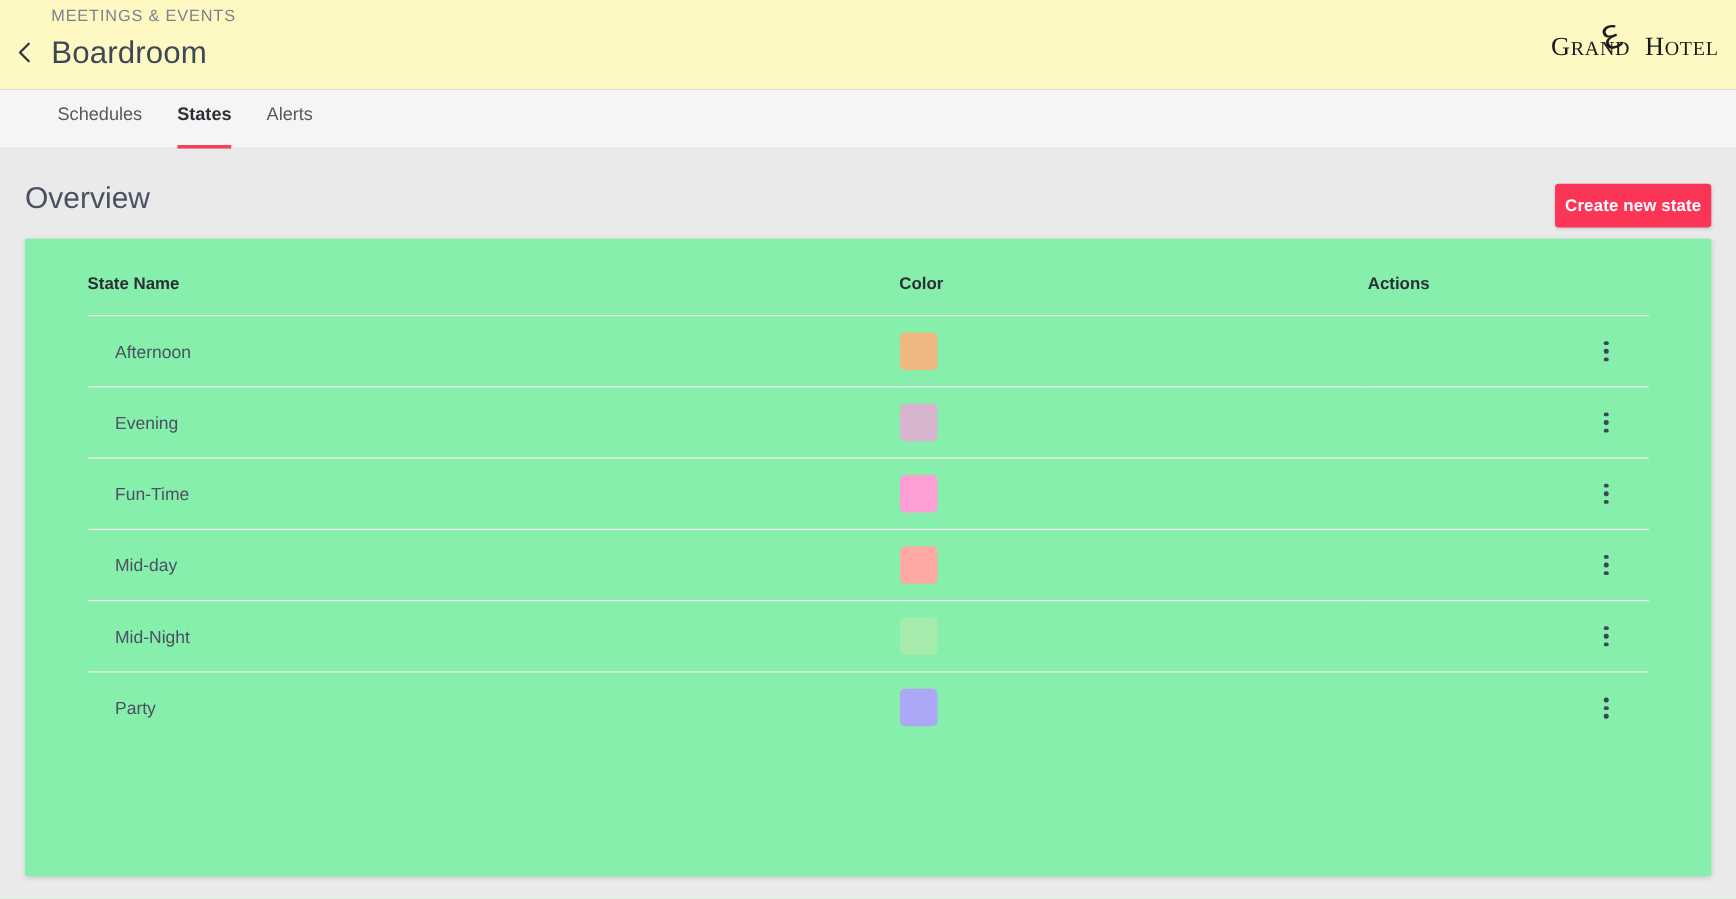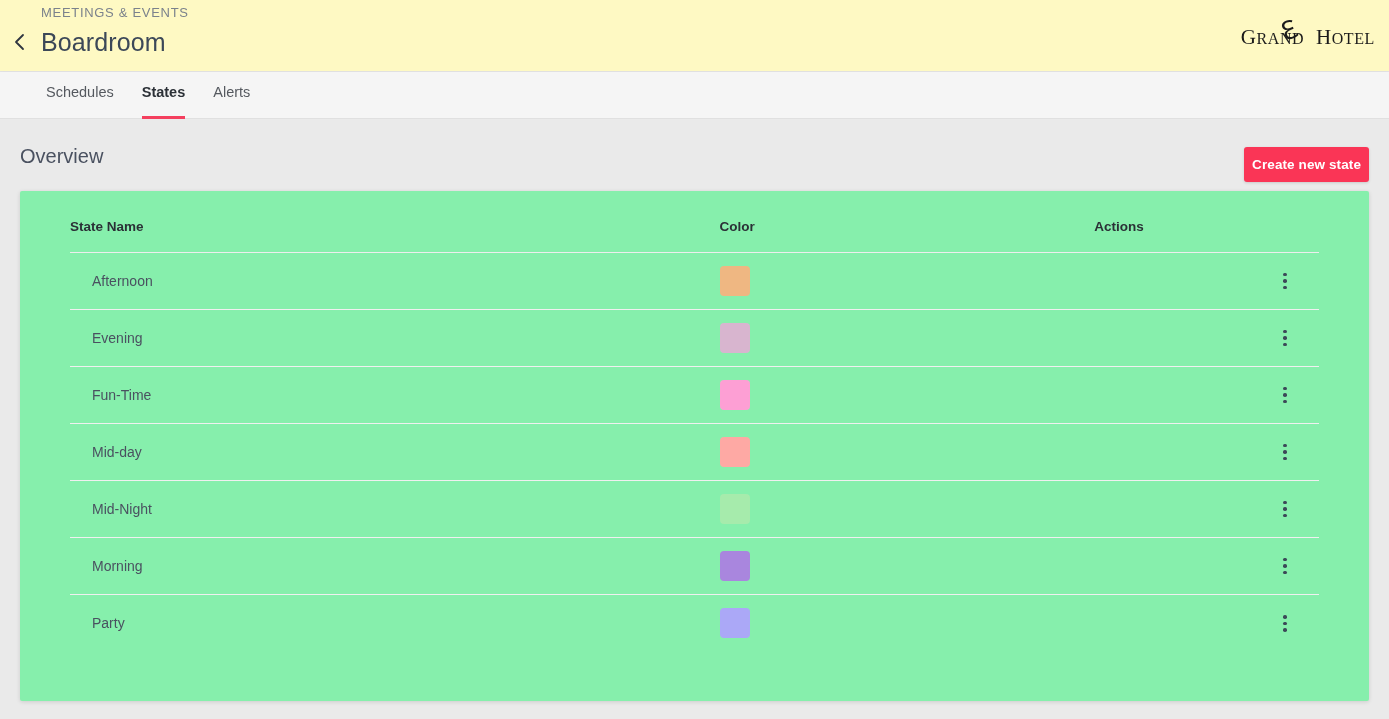--- a/index.html
+++ b/index.html
@@ -126,21 +126,21 @@
     position: relative;
   }
   .overview-bar {
     position: relative;
     height: 72px;
   }
   .overview-title {
     position: absolute;
     left: 0;
     top: 26px;
-    font-size: 20px;
+    font-size: 24px;
     font-weight: 400;
     color: #4a5160;
   }
   .create-btn {
     position: absolute;
     right: 0;
     top: 28px;
     background: #fa3556;
     color: #ffffff;
     border: none;
@@ -331,33 +331,20 @@
           </td>
           <td class="cell-actions">
             <span class="kebab">
                 <i></i>
                 <i></i>
                 <i></i>
               </span>
           </td>
         </tr>
 
-        <tr>
-          <td class="cell-name">Morning</td>
-          <td class="cell-color">
-            <span class="swatch" style="background: rgb(169, 134, 222);"></span>
-          </td>
-          <td class="cell-actions">
-            <span class="kebab">
-                <i></i>
-                <i></i>
-                <i></i>
-              </span>
-          </td>
-        </tr>
 
 
         <tr>
           <td class="cell-name">Party</td>
           <td class="cell-color">
             <span class="swatch" style="background: rgb(171, 168, 247);"></span>
           </td>
           <td class="cell-actions">
             <span class="kebab">
                 <i></i>

